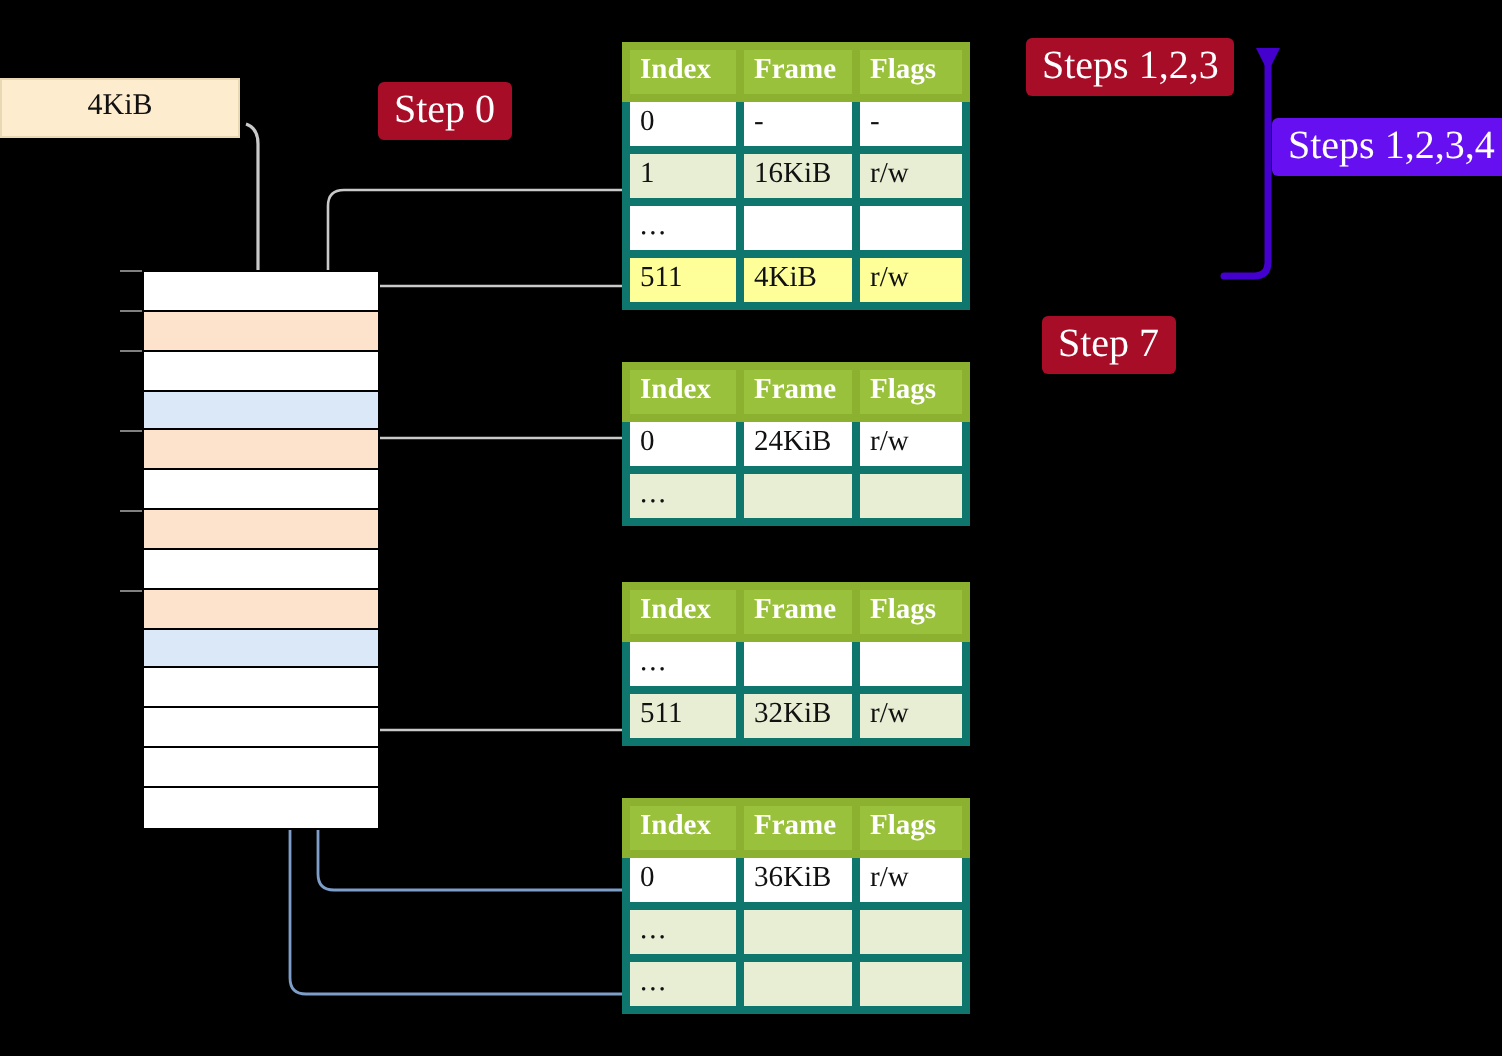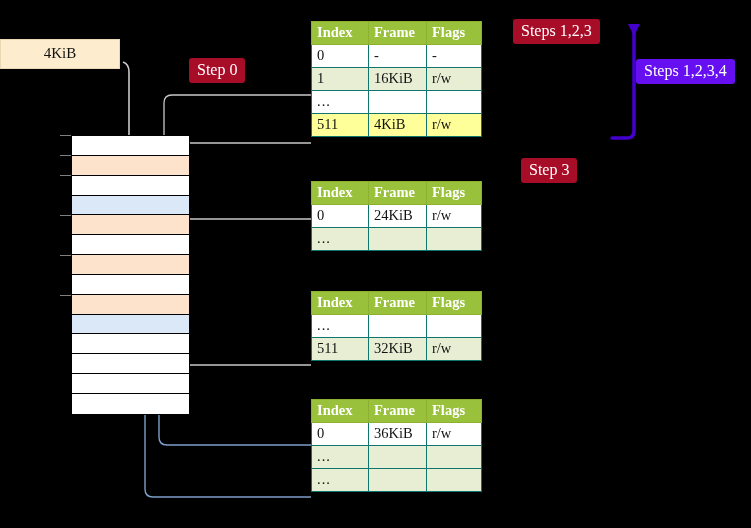--- a/index.html
+++ b/index.html
@@ -26,21 +26,21 @@
     position: absolute;
     left: 0; top: 0;
     width: 751px; height: 528px;
     pointer-events: none;
   }
 
   
   .badge {
     position: absolute;
     color: #ffffff;
-    font-size: 16px;
+    font-size: 20px;
     line-height: 1;
     padding: 4px 8px 5px 8px;
     border-radius: 3px;
     white-space: nowrap;
     font-family: "Liberation Serif", "DejaVu Serif", serif;
   }
   .badge-red { background: #a80d28; }
   .badge-blue { background: #6610f2; }
 
   
@@ -88,21 +88,21 @@
   
   .ptable {
     position: absolute;
     border-collapse: collapse;
     background: #ffffff;
     font-size: 14.5px;
     color: #111111;
     table-layout: fixed;
   }
   .ptable th, .ptable td {
-    border: 1px solid #0f766e;
+    border: 4px solid #0f766e;
     padding: 2px 5px 3px 5px;
     text-align: left;
     height: 20px;
     box-sizing: border-box;
     overflow: hidden;
     white-space: nowrap;
   }
   .ptable th {
     background: #9ac13c;
     color: #ffffff;
@@ -181,22 +181,22 @@
       <div class="memrow m-orange" style="height: 19.8571px;"></div>
       <div class="memrow m-blue" style="height: 19.8571px;"></div>
       <div class="memrow m-white" style="height: 19.8571px;"></div>
       <div class="memrow m-white" style="height: 19.8571px;"></div>
       <div class="memrow m-white" style="height: 19.8571px;"></div>
       <div class="memrow m-white" style="height: 19.8571px;"></div>
     </div>
 
   <div class="sizebox" style="left:0px; top:39px; width:120px;">4KiB</div>
 
-  <div class="badge badge-red" style="left:189px; top:58px;text-align:right;">Step 0</div>
-  <div class="badge badge-red" style="left:521px; top:158px;">Step 3</div>
+  <div class="badge badge-red" style="left:189px; top:41px;text-align:right;">Step 0</div>
+  <div class="badge badge-red" style="left:521px; top:158px;">Step 7</div>
   <div class="badge badge-red" style="left:513px; top:19px;">Steps 1,2,3</div>
   <div class="badge badge-blue" style="left:636px; top:19px;margin-top:40px;">Steps 1,2,3,4</div>
 
   <table class="ptable" id="tbl-0" style="left:311px; top:21px; width:170px;">
       <thead>
         <tr>
           <th class="c-idx">Index</th>
           <th class="c-frm">Frame</th>
           <th class="c-flg">Flags</th>
         </tr>

